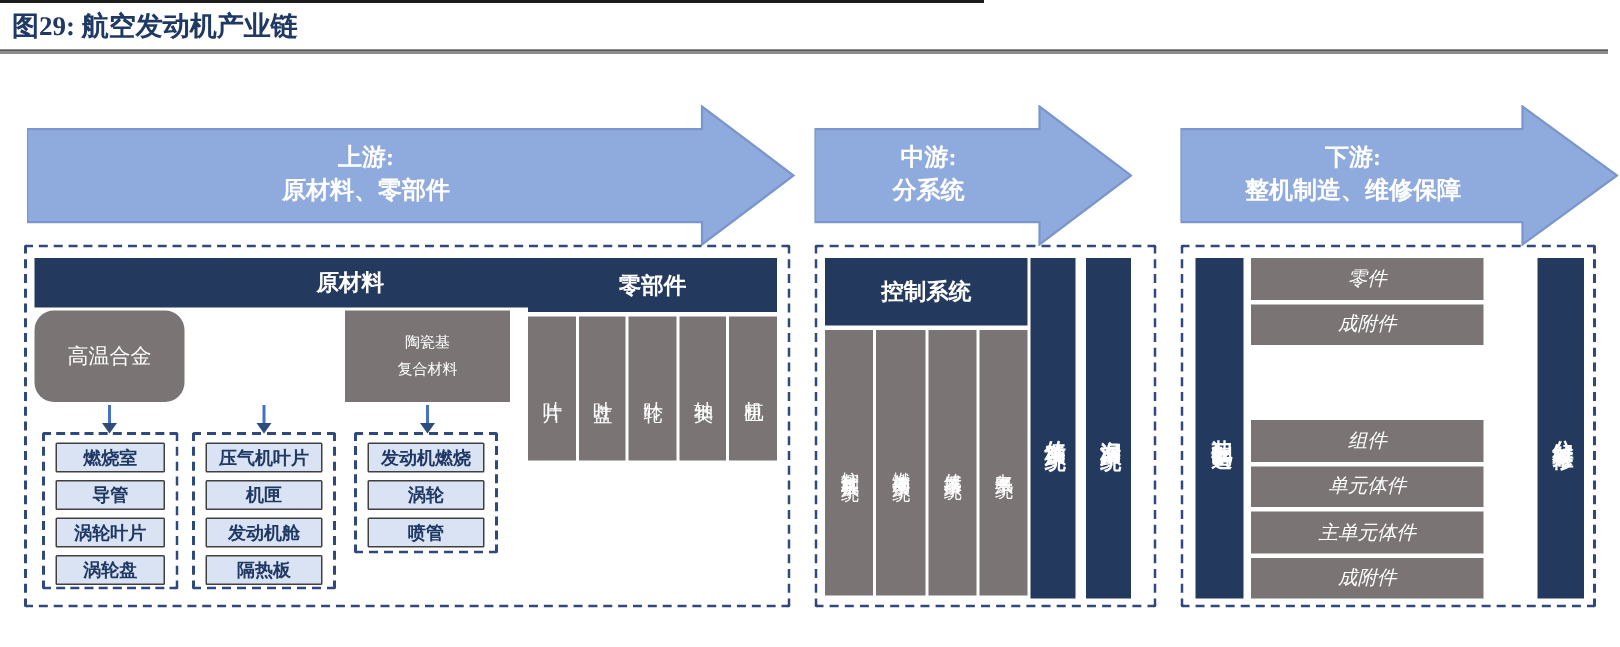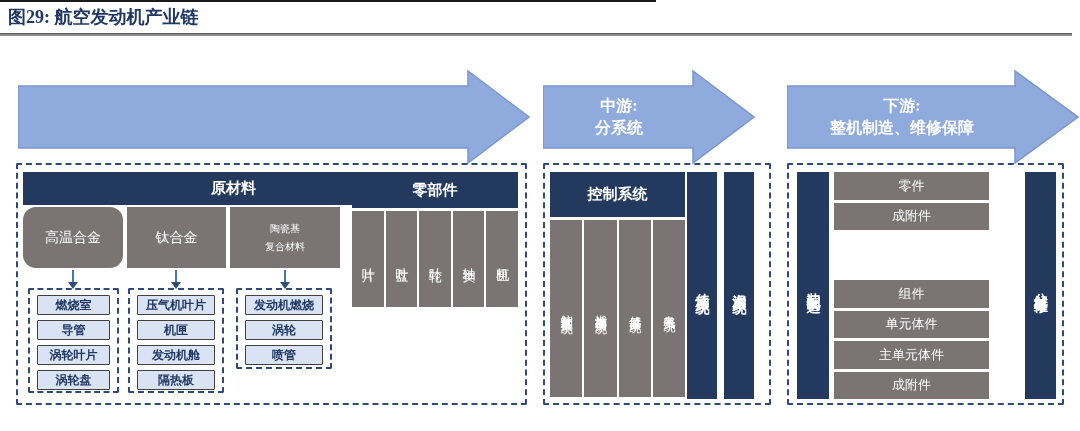--- a/index.html
+++ b/index.html
@@ -38,20 +38,24 @@
   <div class="abs" style="left:0;top:0;width:656px;height:2px;background:#1C1C1C;"></div>
 
   <div class="abs bold" style="left:8px;top:5px;font-size:18px;color:#1F3864;">图29:  航空发动机产业链</div>
 
   <div class="abs" style="left:0;top:33px;width:1072px;height:3px;background:#8C8C8C;border-top:1px solid #5A5A5A;"></div>
 
   <div class="abs" style="left:18px;top:70px;width:512px;height:94px;">
     <svg width="512" height="94" viewBox="0 0 512 94">
       <polygon points="0,16 450,16 450,1 511,47 450,93 450,78 0,78" fill="#8FAADC" stroke="#7B96CE" stroke-width="1.5"></polygon>
     </svg>
+    <div class="arrow-label" style="left:0;top:14px;width:452px;height:66px;">
+      <div>上游:</div>
+      <div>原材料、零部件</div>
+    </div>
   </div>
 
   <div class="abs" style="left:543px;top:70px;width:212px;height:94px;">
     <svg width="212" height="94" viewBox="0 0 212 94">
       <polygon points="0,16 150,16 150,1 211,47 150,93 150,78 0,78" fill="#8FAADC" stroke="#7B96CE" stroke-width="1.5"></polygon>
     </svg>
     <div class="arrow-label" style="left:0;top:14px;width:152px;height:66px;">
       <div>中游:</div>
       <div>分系统</div>
     </div>
@@ -65,21 +69,20 @@
       <div>下游:</div>
       <div>整机制造、维修保障</div>
     </div>
   </div>
 
   <div class="abs dashedbox" style="left:16px;top:163px;width:511px;height:242px;">
 
     <div class="abs navy center wtext bold" style="left:5px;top:7px;width:376px;height:33px;font-size:15px;padding-left:45px;">原材料</div>
 
     <div class="abs graybox center wtext" style="left:5px;top:42px;width:100px;height:61px;font-size:14px;border-radius:13px;">高温合金</div>
-    <div class="abs graybox center wtext" style="left:109px;top:42px;width:99px;height:61px;font-size:14px;">钛合金</div>
     <div class="abs graybox center wtext pre" style="left:212px;top:42px;width:110px;height:61px;font-size:10px;line-height:18px;">陶瓷基
 复合材料</div>
 
     <div class="connector" style="left:49px;top:105px;">
       <div class="connector-line"></div>
       <div class="connector-head"></div>
     </div>
     <div class="connector" style="left:152px;top:105px;">
       <div class="connector-line"></div>
       <div class="connector-head"></div>
@@ -133,21 +136,21 @@
 
     <div class="abs navy center wtext bold vtext" style="left:142px;top:7px;width:30px;height:227px;font-size:14px;">传动系统</div>
 
     <div class="abs navy center wtext bold vtext" style="left:179px;top:7px;width:30px;height:227px;font-size:14px;">润滑系统</div>
   </div>
 
   <div class="abs dashedbox" style="left:787px;top:163px;width:277px;height:242px;">
 
     <div class="abs navy center wtext bold vtext" style="left:8px;top:7px;width:32px;height:227px;font-size:14px;">装配制造</div>
 
-    <div class="abs stack" style="left:45px;top:7px;width:155px;height:227px;">
+    <div class="abs stack" style="left:45px;top:7px;width:155px;height:227px;font-style:italic;">
       <div class="graybox wtext" style="font-size:13px;">零件</div>
       <div class="graybox wtext" style="font-size:13px;">成附件</div>
       <div class="graybox wtext" style="font-size:13px;margin-top:47px;">组件</div>
       <div class="graybox wtext" style="font-size:13px;">单元体件</div>
       <div class="graybox wtext" style="font-size:13px;">主单元体件</div>
       <div class="graybox wtext" style="font-size:13px;">成附件</div>
     </div>
 
     <div class="abs navy center wtext bold vtext" style="left:236px;top:7px;width:31px;height:227px;font-size:14px;">分解维修</div>
   </div>

